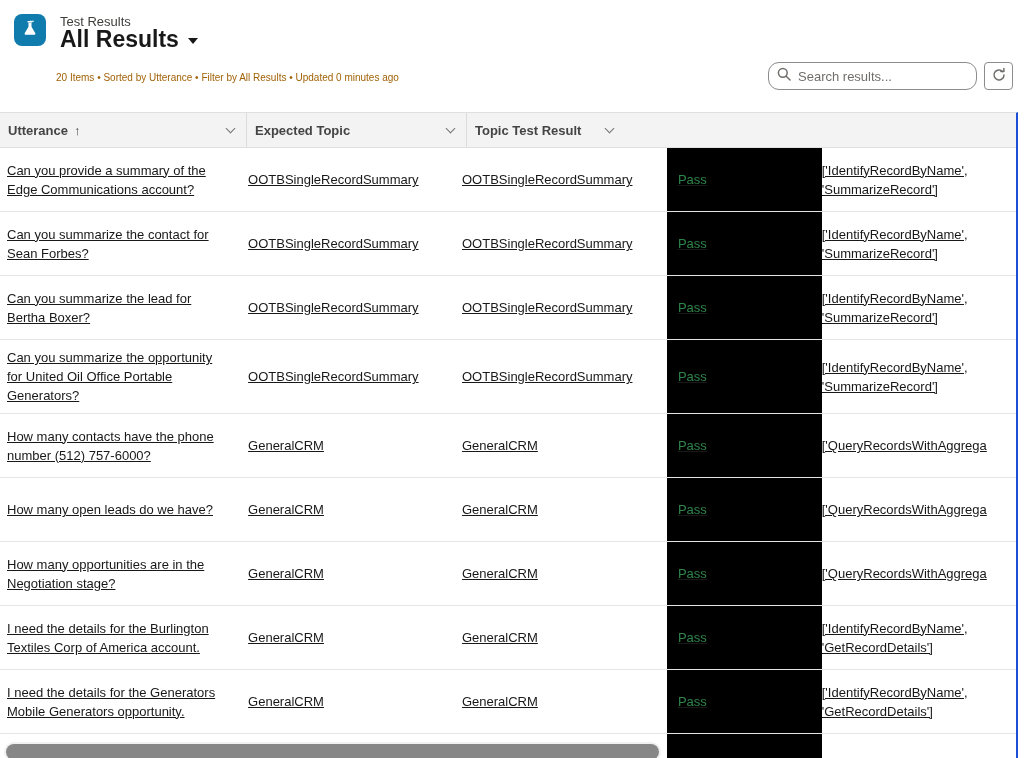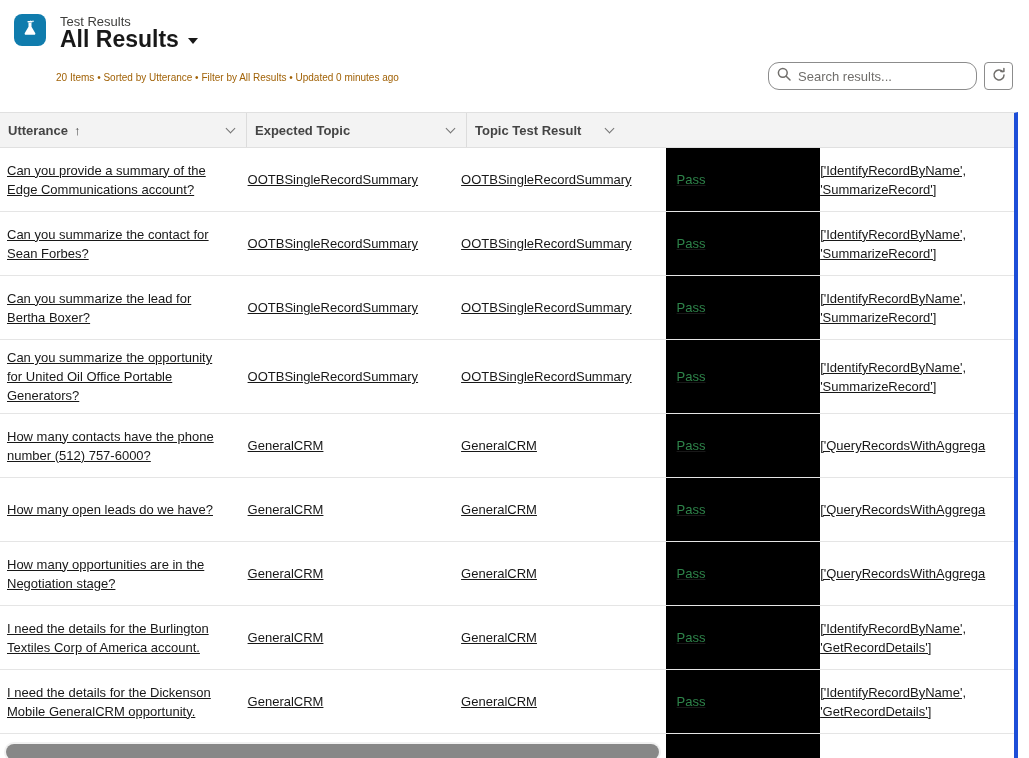--- a/index.html
+++ b/index.html
@@ -52,21 +52,21 @@
     width:29px; height:28px;
     border:1px solid #8c8c8c; border-radius:4px; background:#fff;
     display:flex; align-items:center; justify-content:center; cursor:pointer;
   }
 
   
   .table-wrap {
     position:absolute; left:0; top:112px;
     width:1018px; height:646px;
     border-top:1px solid #e0e0e0;
-    border-right:4px solid #1d4ed8;
+    border-right:2px solid #1d4ed8;
     overflow:hidden; background:#fff;
   }
   .thead {
     display:flex; height:35px; background:#f3f3f3;
     border-bottom:1px solid #e0e0e0;
   }
   .th {
     display:flex; align-items:center;
     padding:0 10px 0 8px;
     font-size:13px; font-weight:700; color:#444444;
@@ -300,21 +300,21 @@
         </div>
         <div class="td col-3">
           <span>Pass</span>
         </div>
         <div class="td col-4">
           <span>['IdentifyRecordByName', 'GetRecordDetails']</span>
         </div>
       </div>
       <div class="tr">
         <div class="td col-0">
-          <span>I need the details for the Dickenson Mobile GeneralCRM opportunity.</span>
+          <span>I need the details for the Generators Mobile Generators opportunity.</span>
         </div>
         <div class="td col-1">
           <span>GeneralCRM</span>
         </div>
         <div class="td col-2">
           <span>GeneralCRM</span>
         </div>
         <div class="td col-3">
           <span>Pass</span>
         </div>

